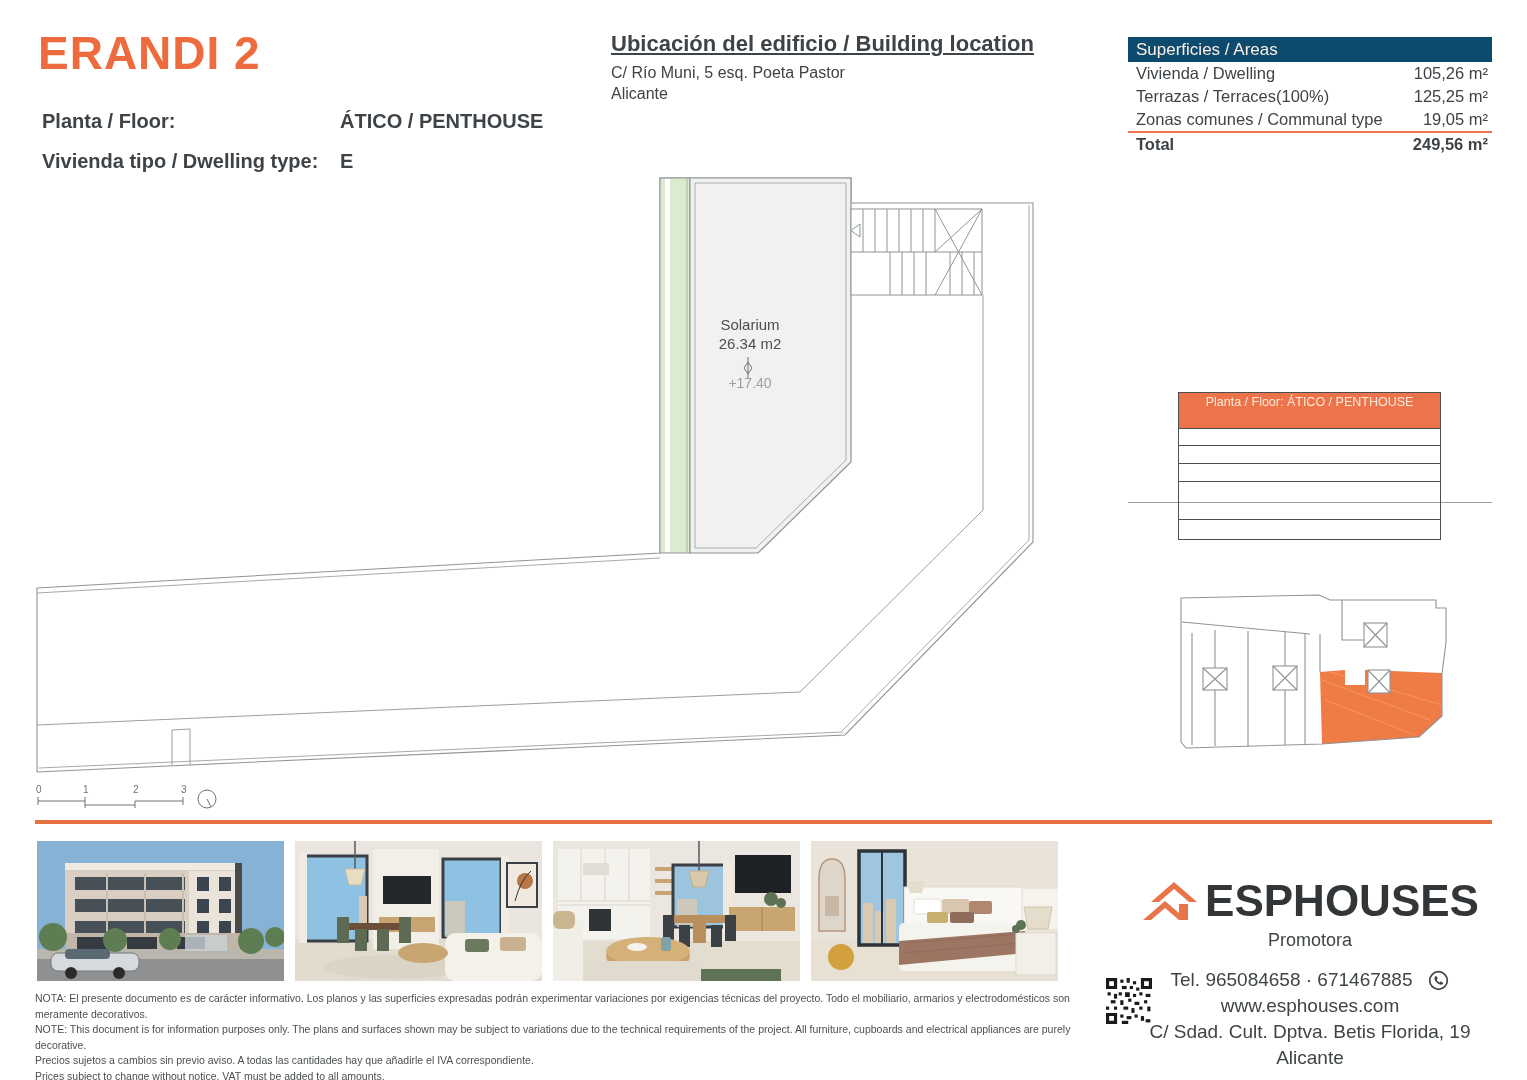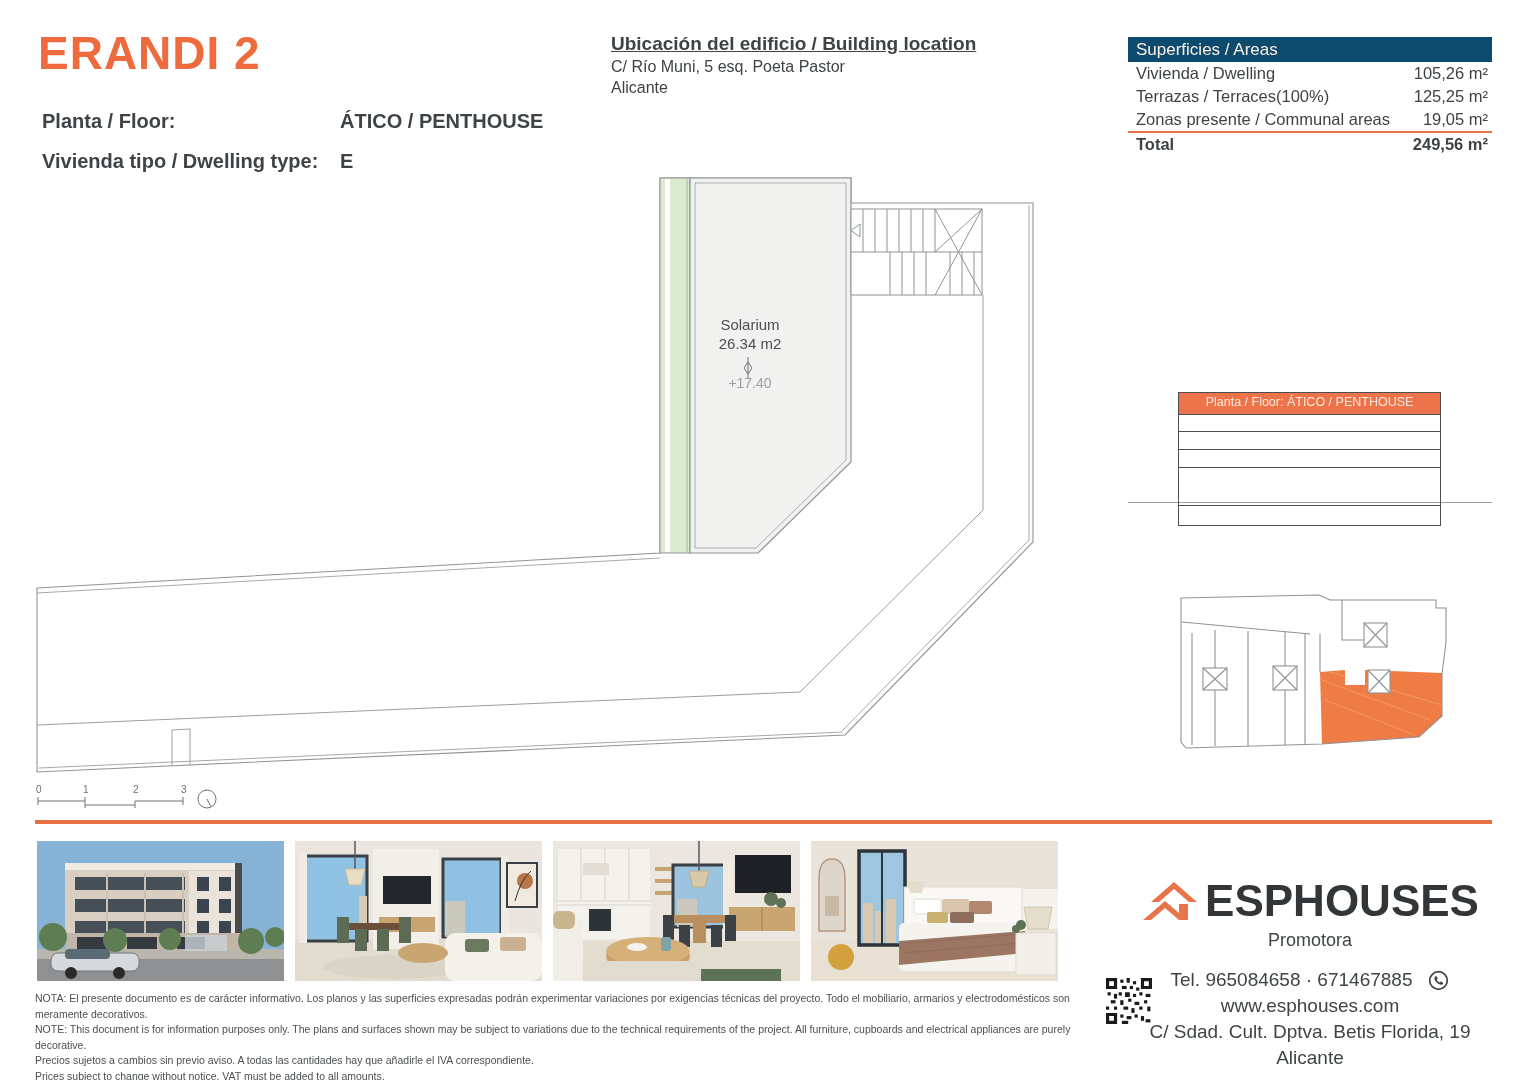--- a/index.html
+++ b/index.html
@@ -7,32 +7,32 @@
               font-family:"Liberation Sans", sans-serif; color:#3e4347; }
   .abs { position:absolute; }
   #page { position:relative; width:1527px; height:1080px; background:#fff;padding-left:35px; }
 
   
   .project-title { left:38px; top:26px; font-size:46px; font-weight:800; color:#ED6B3D; letter-spacing:1px; }
   .meta-row { left:42px; font-size:20px; font-weight:700; color:#3e4347; width:620px; }
   .meta-row .lbl { position:absolute; left:0; }
   .meta-row .val { position:absolute; left:298px; }
   .loc { left:611px; top:33px; font-size:16px; color:#3e4347; line-height:21px; }
-  .loc .loc-title { font-size:19px; font-weight:700; text-decoration:underline; margin-bottom:2px; }
+  .loc .loc-title { font-size:22px; font-weight:700; text-decoration:underline; margin-bottom:8px; }
 
   
   .areas { left:1128px; top:37px; width:364px; font-size:16.5px; }
   .areas .hdr { background:#0c4a6e; color:#FDEFE4; font-size:17px; padding:2px 8px; height:25px; line-height:22px; }
   .areas .row { display:flex; justify-content:space-between; padding:1px 4px 1px 8px; height:23px; line-height:21px; }
   .areas .row.total { border-top:2px solid #ED744A; font-weight:700; }
 
   
   .line-right { left:1128px; top:502px; width:364px; height:1px; background:#9aa0a3; z-index:0; }
   .mini { left:1178px; top:392px; width:263px; z-index:1; border:1px solid #4a4f52; }
-  .mini .mhdr { background:#ED744A; color:#FFE8D9; text-align:center; font-size:12.5px; height:21px; line-height:19px; }
+  .mini .mhdr { background:#ED744A; color:#FFE8D9; text-align:center; font-size:12.5px; height:35px; line-height:19px; }
   .mini .mrow { border-top:1px solid #4a4f52; background:transparent; }
 
   
   .divider { left:35px; top:820px; width:1457px; height:3.5px; background:#E4713F; }
   .photo { top:841px; width:247px; height:140px; overflow:hidden; background:#ddd; }
   .photo svg { display:block; }
 
   
   .brand { left:1095px; top:872px; width:430px; text-align:center; color:#3f4447; }
   .brand .logo-row { display:flex; align-items:center; justify-content:center; gap:4px; height:58px;text-align:center; }
@@ -71,21 +71,21 @@
     <div class="hdr">Superficies / Areas</div>
     <div class="row">
       <span>Vivienda / Dwelling</span>
       <span>105,26 m²</span>
     </div>
     <div class="row">
       <span>Terrazas / Terraces(100%)</span>
       <span>125,25 m²</span>
     </div>
     <div class="row">
-      <span>Zonas presente / Communal areas</span>
+      <span>Zonas comunes / Communal type</span>
       <span>19,05 m²</span>
     </div>
     <div class="row total">
       <span>Total</span>
       <span>249,56 m²</span>
     </div>
   </div>
 
   <svg class="abs" style="left:0; top:160px;" width="1060" height="665" viewBox="0 0 1060 665">
     <g fill="none" stroke="#8E9498" stroke-width="1.1">

